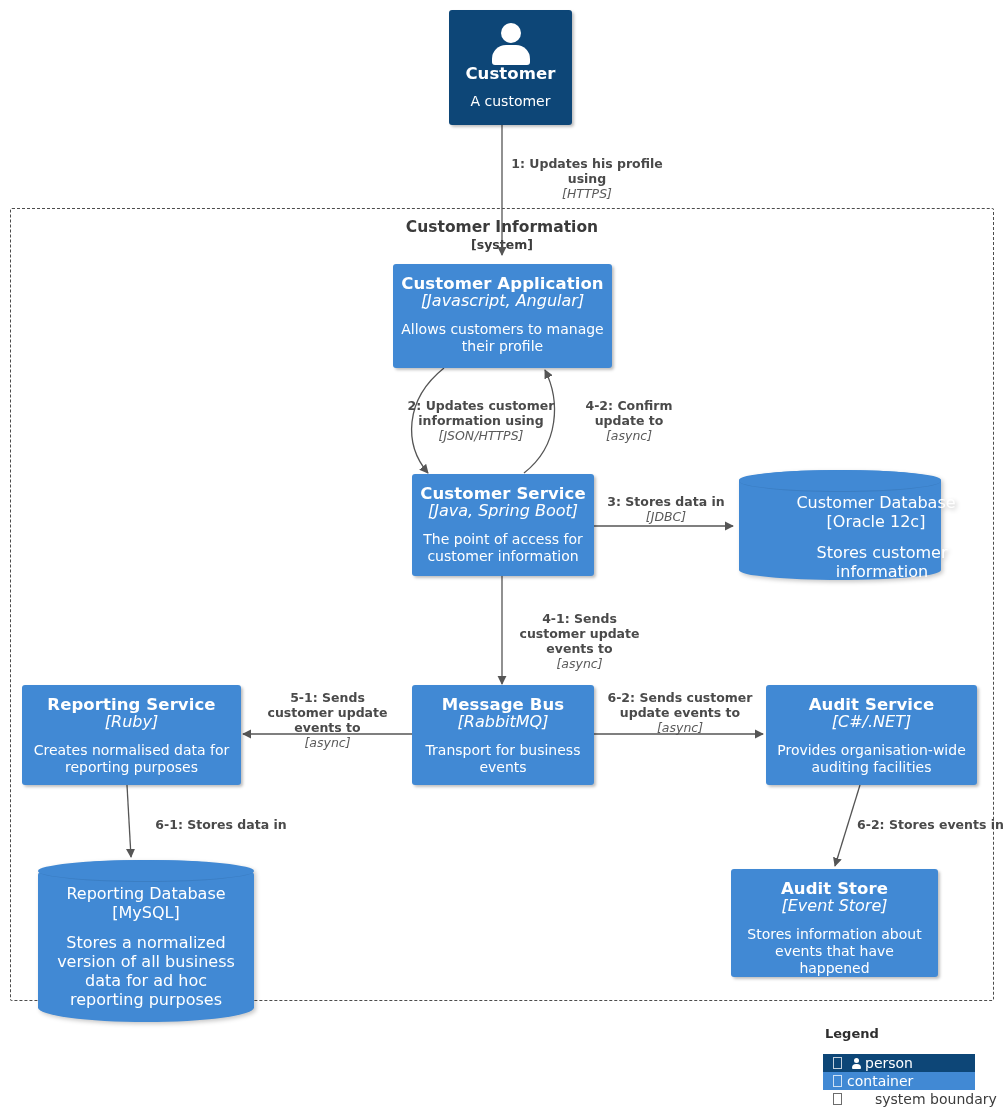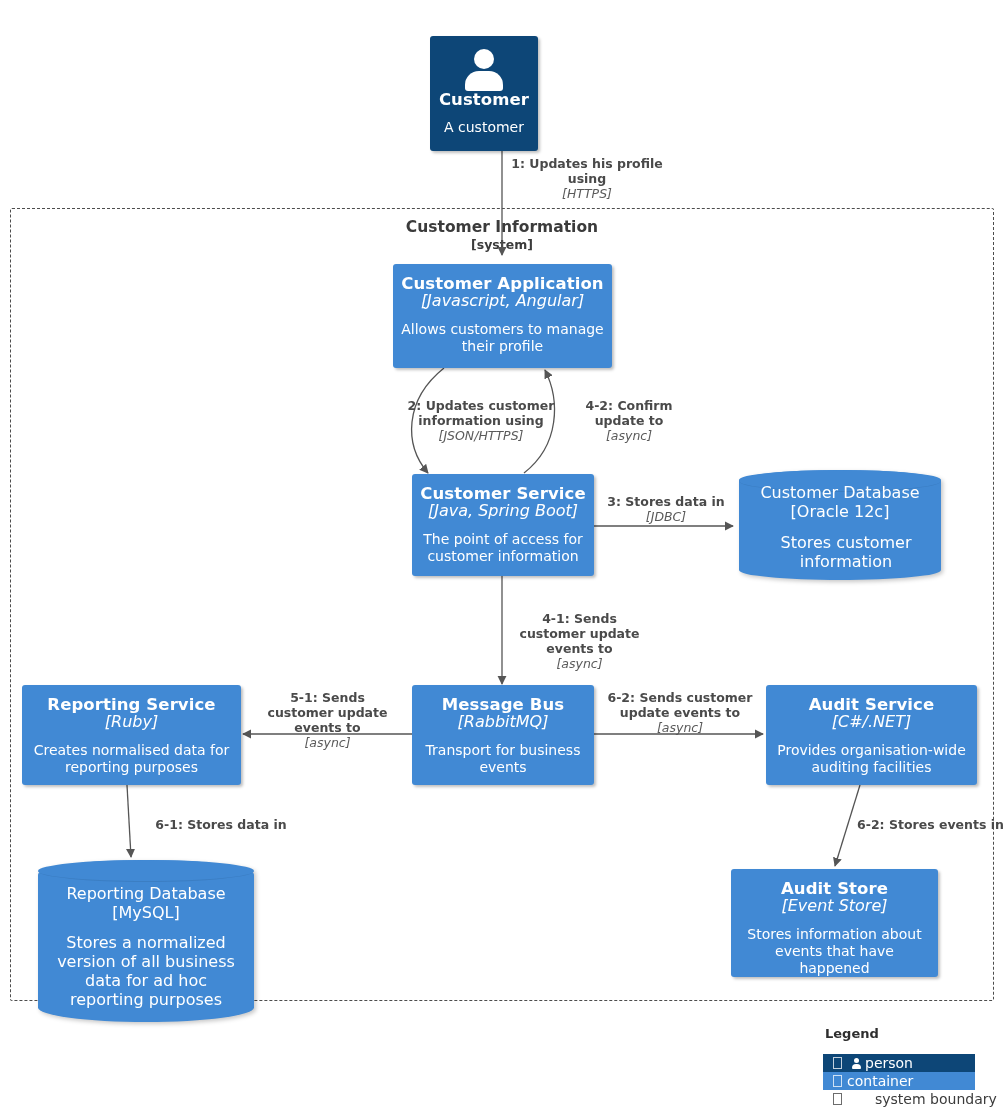--- a/index.html
+++ b/index.html
@@ -289,21 +289,21 @@
 
     <g>
       <path d="M 127,785 L 131,857" stroke="#555555" stroke-width="1.3" fill="none" marker-end="url(#arrow)"></path>
     </g>
 
     <g>
       <path d="M 860,785 L 835,866" stroke="#555555" stroke-width="1.3" fill="none" marker-end="url(#arrow)"></path>
     </g>
   </svg>
 
-  <div class="node person" style="left:430px; top:10px; width:108px; height:115px;margin-top:26px;">
+  <div class="node person" style="left:449px; top:10px; width:123px; height:115px;">
     <div class="person-glyph">
       <span class="head"></span>
         <span class="body"></span>
     </div>
     <div class="n-title">Customer</div>
     <div class="n-desc">A customer</div>
   </div>
 
   <div class="node container-node" style="left:393px; top:264px; width:219px; height:104px;">
     <div class="n-title">Customer Application</div>
@@ -313,21 +313,21 @@
 
   <div class="node container-node" style="left:412px; top:474px; width:182px; height:102px;">
     <div class="n-title">Customer Service</div>
     <div class="n-tech">[Java, Spring Boot]</div>
     <div class="n-desc">The point of access for customer information</div>
   </div>
 
   <div class="db" style="left:739px; top:470px; width:202px; height:110px;">
     <div class="db-body"></div>
     <div class="db-cap"></div>
-    <div class="db-content" style="top:13px;">
+    <div class="db-content" style="top:23px;margin-left:36px;">
       <div class="n-title">Customer Database</div>
       <div class="n-tech">[Oracle 12c]</div>
       <div class="n-desc" style="margin-top:12px;padding-left:12px;">Stores customer information</div>
     </div>
   </div>
 
   <div class="node container-node" style="left:412px; top:685px; width:182px; height:100px;">
     <div class="n-title">Message Bus</div>
     <div class="n-tech">[RabbitMQ]</div>
     <div class="n-desc">Transport for business events</div>

